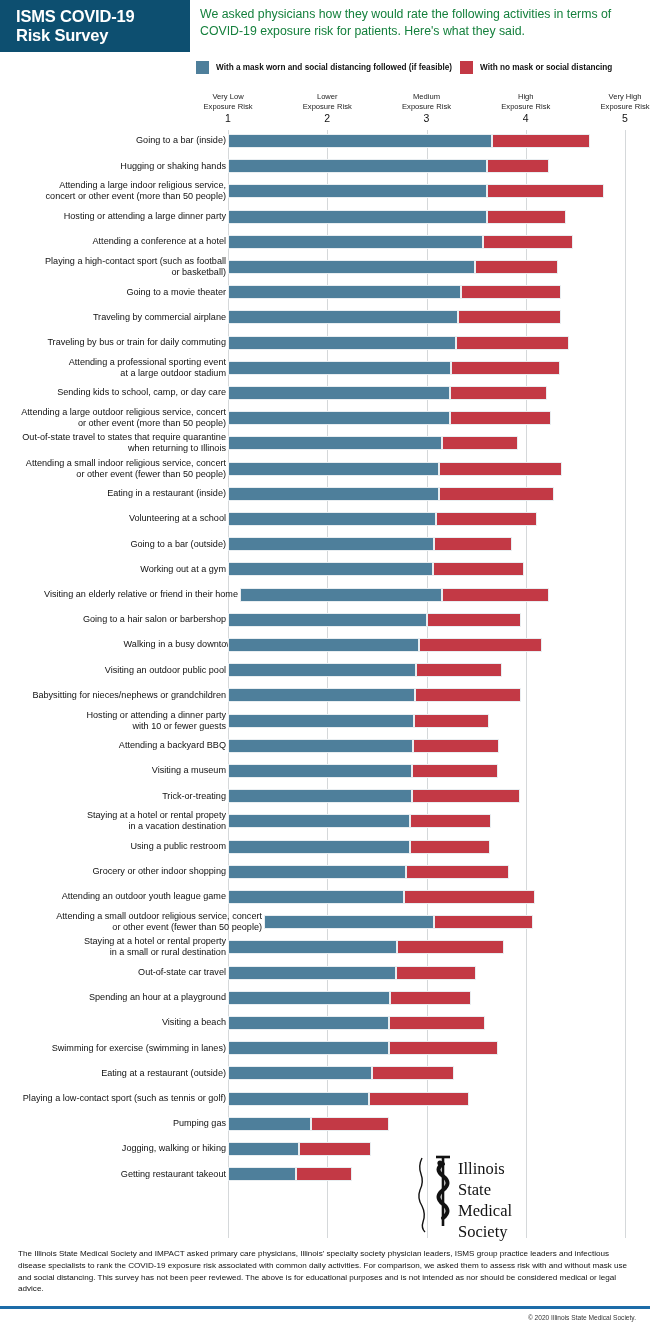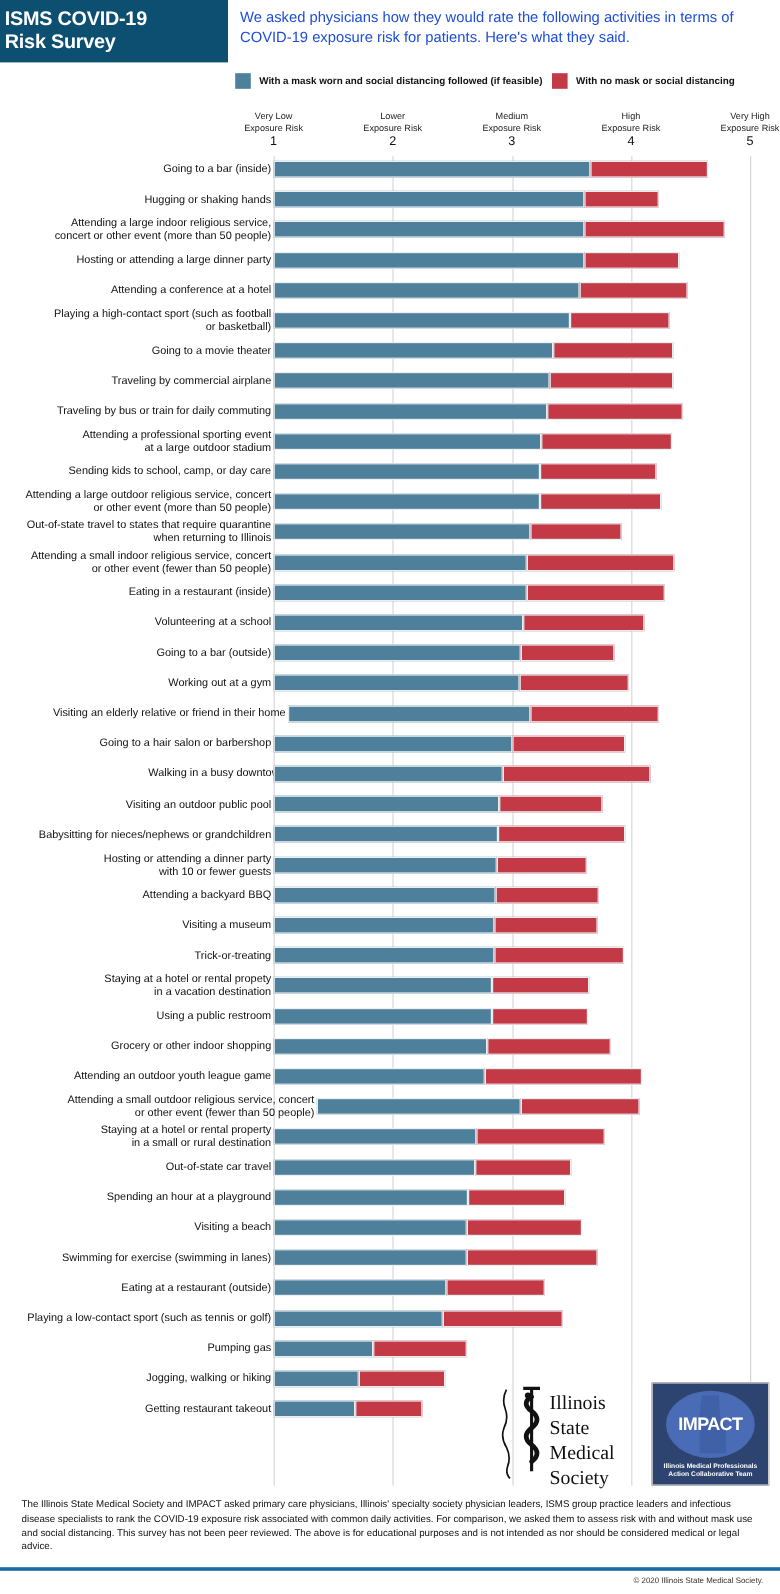--- a/index.html
+++ b/index.html
@@ -10,26 +10,26 @@
     color:#1a1a1a;
     overflow:hidden;
     position:relative;
   }
   
   .header{position:relative;height:52px;}
   .title-block{
     position:absolute;left:0;top:0;width:190px;height:52px;
     background:#0d4f70;color:#fff;
     display:flex;flex-direction:column;justify-content:center;
-    padding-left:4px;box-sizing:border-box;
+    padding-left:16px;box-sizing:border-box;
   }
   .title-block .ln{font-size:16.5px;font-weight:bold;line-height:1.18;letter-spacing:-0.2px;}
   .intro{
     position:absolute;left:200px;top:6px;right:6px;
-    font-size:12.3px;line-height:1.42;color:#1d4ed8;
+    font-size:12.3px;line-height:1.42;color:#15803d;
   }
   
   .legend{position:absolute;left:0;top:58px;width:563px;height:20px;}
   .lg{position:absolute;display:flex;align-items:center;gap:7px;}
   .lg .sw{width:13px;height:13px;display:block;}
   .lg .tx{font-size:8.2px;font-weight:bold;color:#111;white-space:nowrap;}
   .lg1{left:196px;top:3px;}
   .lg2{left:460px;top:3px;}
   
   .axis-head{position:absolute;left:0;top:92px;width:650px;height:38px;}
@@ -546,29 +546,19 @@
       <path d="M29 12 Q20 17 29 24 Q38 31 29 38 Q20 45 29 52 Q38 59 29 66" fill="none" stroke="#111" stroke-width="4" stroke-linecap="round"></path>
       <circle cx="26" cy="11" r="2.6" fill="#111"></circle>
     </svg>
     <div class="txt">
         <div>Illinois</div>
         <div>State</div>
         <div>Medical</div>
         <div>Society</div>
       </div>
   </div>
-  <div class="impact-logo">
-    <div class="impact-circle">
-      <svg width="74" height="56" viewBox="0 0 74 56" style="position:absolute;left:0;top:0;">
-        <ellipse cx="37" cy="28" rx="36" ry="27" fill="#4a6bb5"></ellipse>
-        <path d="M30 4 L44 4 L45 22 L50 30 L50 52 L28 52 L28 20 Z" fill="#3d5ca3" opacity="0.75"></path>
-      </svg>
-      <span class="impact-word">IMPACT</span>
-    </div>
-    <div class="impact-sub">Illinois Medical Professionals Action Collaborative Team</div>
-  </div>
 </div>
 
 <div class="footer">
   <div class="foot-text">The Illinois State Medical Society and IMPACT asked primary care physicians, Illinois' specialty society physician leaders, ISMS group practice leaders and infectious disease specialists to rank the COVID-19 exposure risk associated with common daily activities. For comparison, we asked them to assess risk with and without mask use and social distancing. This survey has not been peer reviewed. The above is for educational purposes and is not intended as nor should be considered medical or legal advice.</div>
   <div class="foot-rule"></div>
   <div class="copy">© 2020 Illinois State Medical Society.</div>
 </div>
 
 </body></html>

